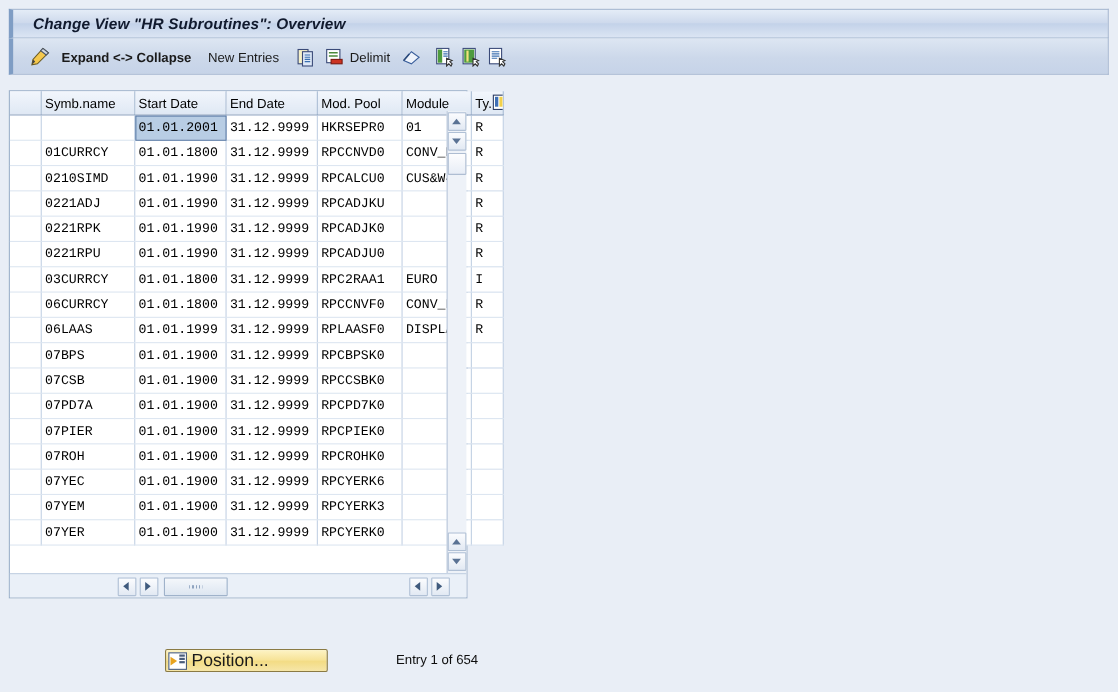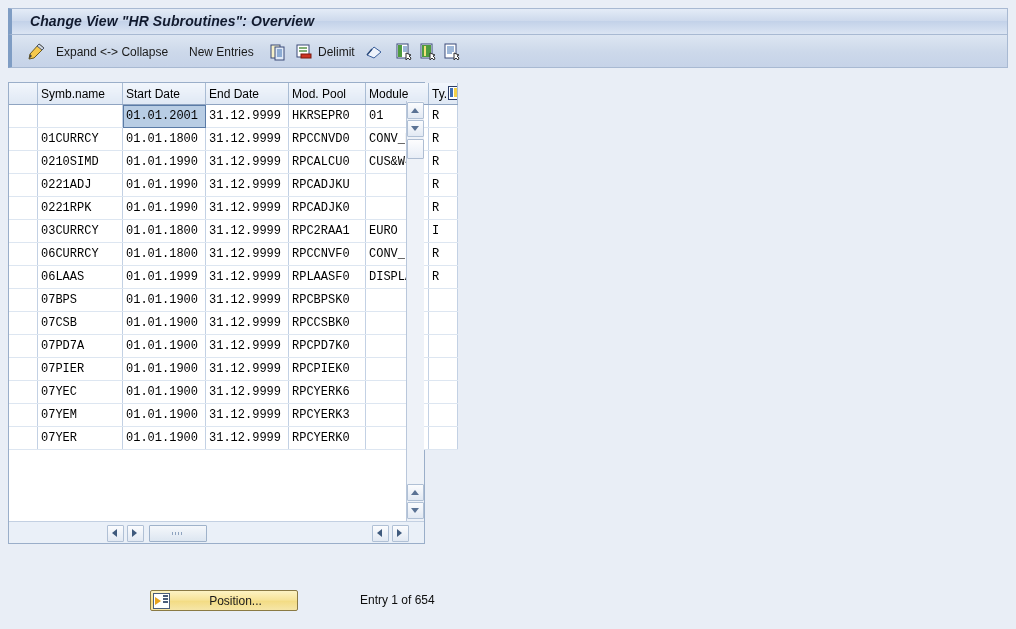--- a/index.html
+++ b/index.html
@@ -146,21 +146,21 @@
   }
   
   #posbtn{
     position:absolute;left:150px;top:590px;width:148px;height:21px;
     background:linear-gradient(to bottom,#fdf3c4 0%,#f7e49a 45%,#f3dc85 55%,#f6e6a8 100%);
     border:1px solid #8a7a44;border-radius:2px;
     box-sizing:border-box;cursor:pointer;
     display:flex;align-items:center;
   }
   #posbtn .lbl{
-    flex:1;text-align:center;font-size:12px;color:#1a1a1a;margin-left:4px;
+    flex:1;font-size:16px;color:#1a1a1a;margin-left:4px;
   }
   .posico{
     width:15px;height:14px;margin-left:2px;flex:0 0 auto;position:relative;
     border:1px solid #4a5d7a;background:#fff;
   }
   .posico .bar{position:absolute;right:1px;top:1px;width:5px;height:2px;background:#4a5d7a;}
   .posico .bar2{position:absolute;right:1px;top:4px;width:5px;height:2px;background:#4a5d7a;}
   .posico .bar3{position:absolute;right:1px;top:7px;width:5px;height:2px;background:#4a5d7a;}
   .posico .arw{position:absolute;left:1px;top:3px;width:0;height:0;
     border-top:4px solid transparent;border-bottom:4px solid transparent;border-left:6px solid #e8a31e;}
@@ -180,21 +180,21 @@
   <div id="toolbar">
 
     <div class="tb-item" style="left:14px;">
       <svg class="ico-pencil" viewBox="0 0 20 18">
         <path d="M13 1 L18 5 L8 15 L3 16 L4 11 Z" fill="#f5c84c" stroke="#6b5a20" stroke-width="1"></path>
         <path d="M13 1 L18 5 L16 7 L11 3 Z" fill="#cfd6e0" stroke="#4a5568" stroke-width="1"></path>
         <path d="M3 16 L4 11 L6 13 Z" fill="#444"></path>
       </svg>
     </div>
 
-    <div class="tb-item" style="left:44px;">
+    <div class="tb-item" style="left:44px;font-weight:bold;">
       <span class="tb-label">Expand &lt;-&gt; Collapse</span>
     </div>
 
     <div class="tb-item" style="left:177px;align-items:center;">
       <span class="tb-label">New Entries</span>
     </div>
 
     <div class="tb-item" style="left:258px;">
       <svg width="18" height="18" viewBox="0 0 18 18">
         <rect x="1" y="2" width="9" height="13" fill="#f5f0c8" stroke="#3a4a78"></rect>
@@ -324,20 +324,29 @@
             <td class="sel"></td>
             <td class="c-sym">0221RPK</td>
             <td class="c-start">01.01.1990</td>
             <td class="c-end">31.12.9999</td>
             <td class="c-pool">RPCADJK0</td>
             <td class="c-mod"></td>
             <td class="c-ty">R</td>
           </tr>
           <tr>
             <td class="sel"></td>
+            <td class="c-sym">0221RPU</td>
+            <td class="c-start">01.01.1990</td>
+            <td class="c-end">31.12.9999</td>
+            <td class="c-pool">RPCADJU0</td>
+            <td class="c-mod"></td>
+            <td class="c-ty">R</td>
+          </tr>
+          <tr>
+            <td class="sel"></td>
             <td class="c-sym">03CURRCY</td>
             <td class="c-start">01.01.1800</td>
             <td class="c-end">31.12.9999</td>
             <td class="c-pool">RPC2RAA1</td>
             <td class="c-mod">EURO</td>
             <td class="c-ty">I</td>
           </tr>
           <tr>
             <td class="sel"></td>
             <td class="c-sym">06CURRCY</td>
@@ -382,20 +391,29 @@
             <td class="c-pool">RPCPD7K0</td>
             <td class="c-mod"></td>
             <td class="c-ty"></td>
           </tr>
           <tr>
             <td class="sel"></td>
             <td class="c-sym">07PIER</td>
             <td class="c-start">01.01.1900</td>
             <td class="c-end">31.12.9999</td>
             <td class="c-pool">RPCPIEK0</td>
+            <td class="c-mod"></td>
+            <td class="c-ty"></td>
+          </tr>
+          <tr>
+            <td class="sel"></td>
+            <td class="c-sym">07ROH</td>
+            <td class="c-start">01.01.1900</td>
+            <td class="c-end">31.12.9999</td>
+            <td class="c-pool">RPCROHK0</td>
             <td class="c-mod"></td>
             <td class="c-ty"></td>
           </tr>
           <tr>
             <td class="sel"></td>
             <td class="c-sym">07YEC</td>
             <td class="c-start">01.01.1900</td>
             <td class="c-end">31.12.9999</td>
             <td class="c-pool">RPCYERK6</td>
             <td class="c-mod"></td>

